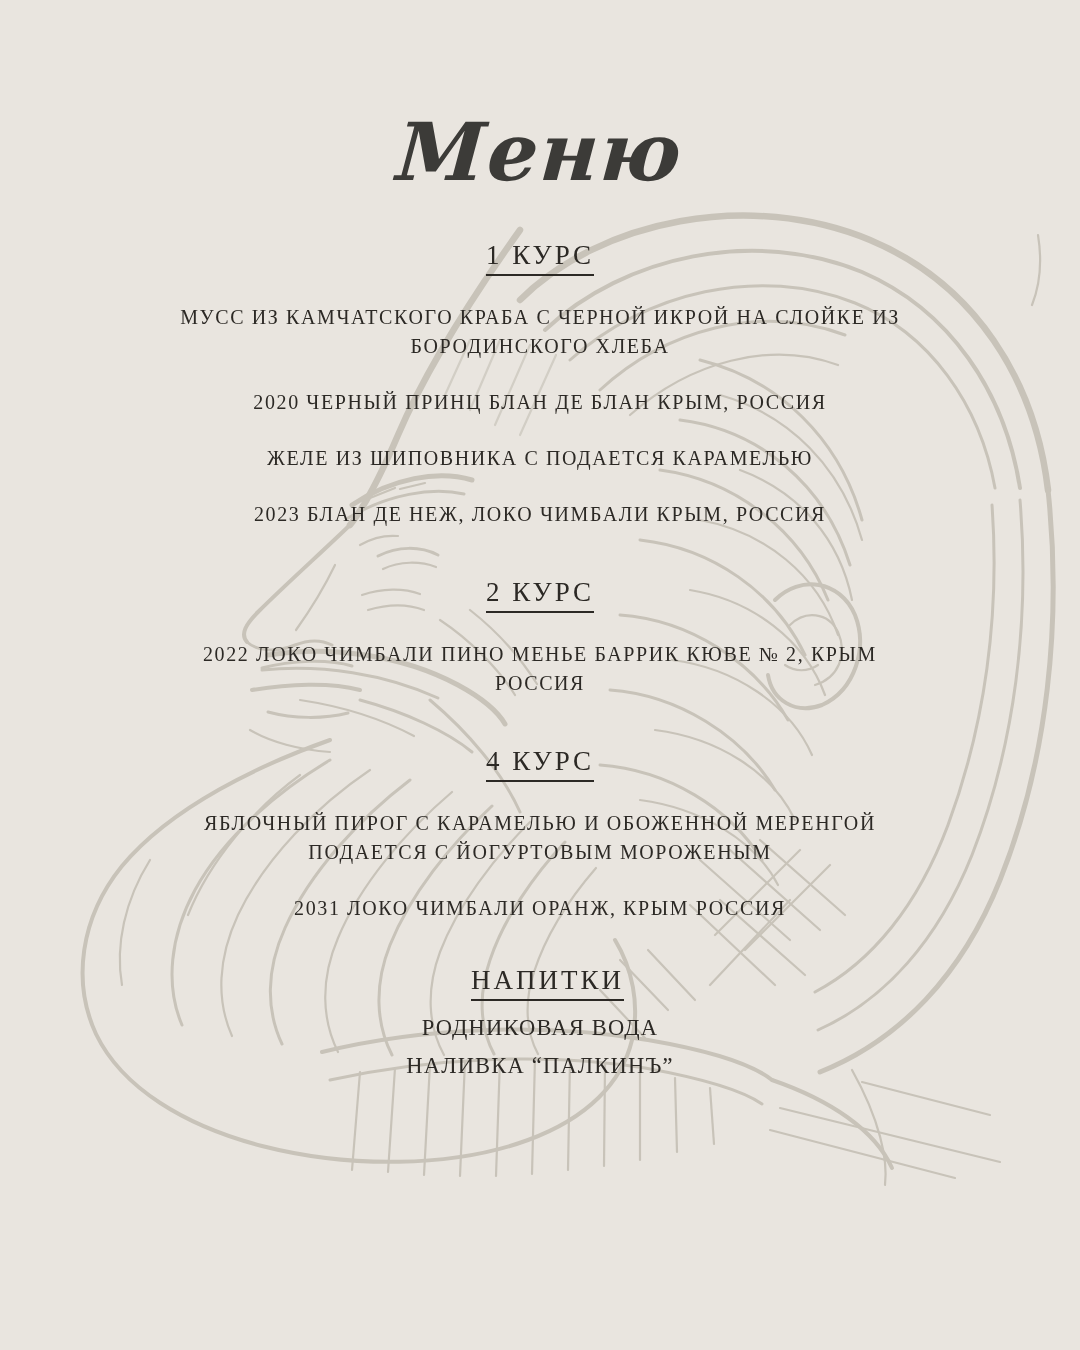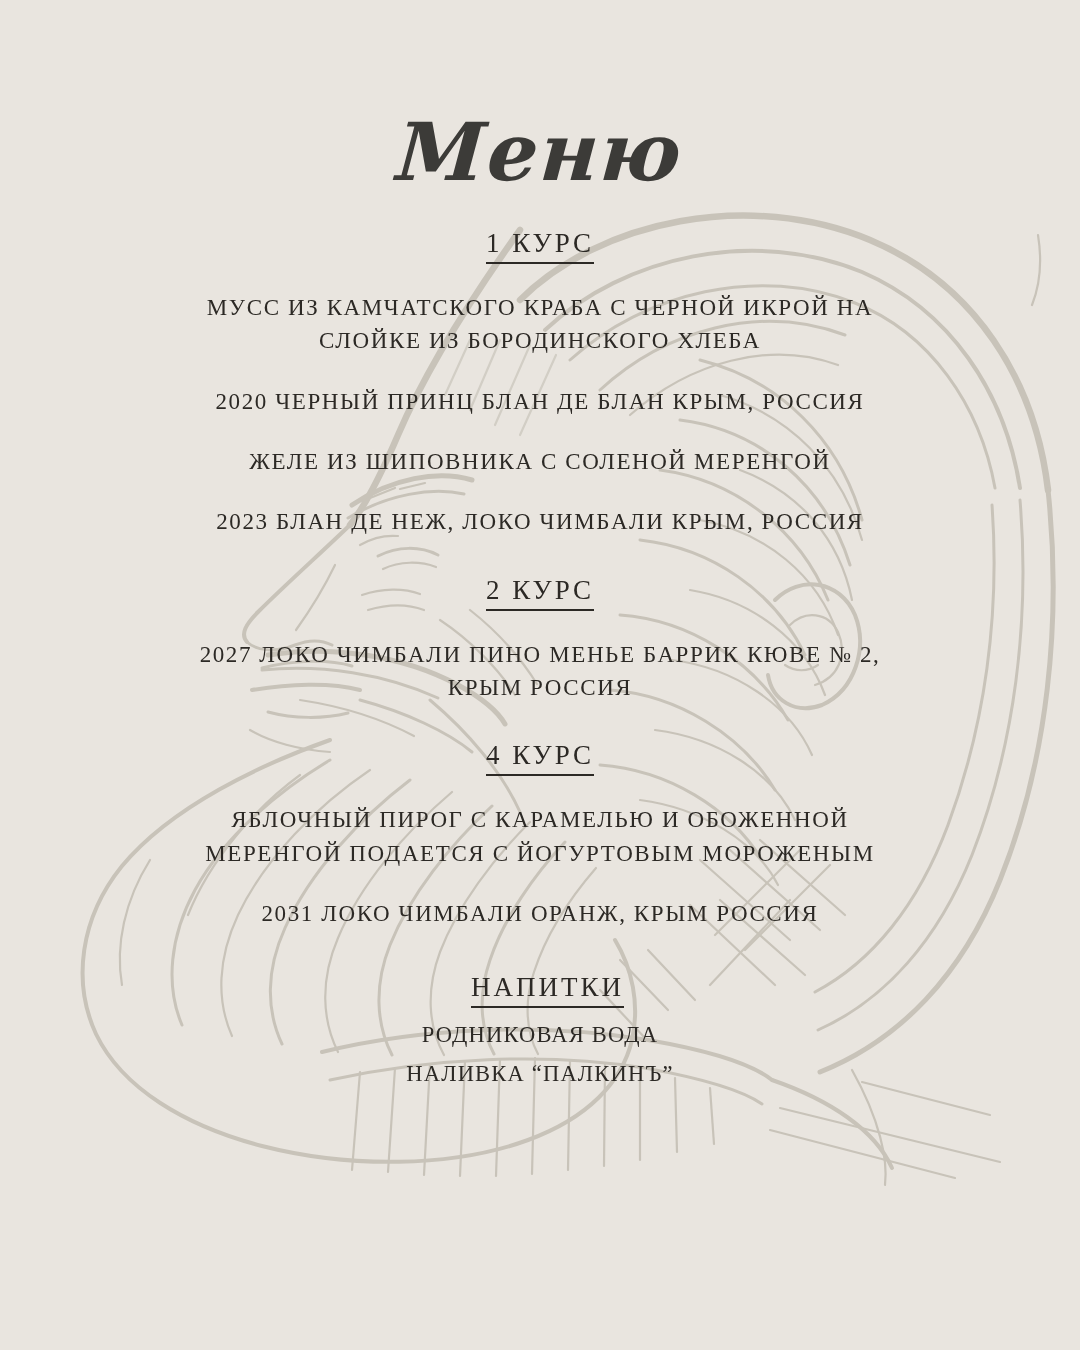--- a/index.html
+++ b/index.html
@@ -33,33 +33,33 @@
     margin:112px 0 0 0;
     font-family:"DejaVu Serif", serif;
     font-style:italic;font-weight:700;
     font-size:80px;line-height:1;
     color:var(--script-ink);
     letter-spacing:2px;
     transform:skewX(-4deg);
   }
 
   .course-title,.drinks-title{
-    margin:36px 0 0 0;
+    margin:48px 0 0 0;
     font-size:27px;font-weight:400;
     letter-spacing:3px;
   }
   .underlined{
     display:inline-block;
     border-bottom:2.5px solid var(--ink);
     padding-bottom:3px;
   }
   .dish,.wine{
     margin:27px auto 0 auto;
     max-width:730px;
-    font-size:23px;line-height:1.45;
+    font-size:20px;line-height:1.45;
     letter-spacing:1.6px;
   }
   .drinks-title{margin-top:42px;padding-left:15px;}
   .drink{
     margin:8px auto 0 auto;
     font-size:22.5px;line-height:1.35;
     letter-spacing:1.2px;
     max-width:700px;
   }
   .drinks .drink:first-of-type{margin-top:12px;}
@@ -186,27 +186,27 @@
 
   <h1 class="menu-title">Меню</h1>
 
   <section class="course">
     <h2 class="course-title"><span class="underlined">1 КУРС</span></h2>
     <p class="dish">МУСС ИЗ КАМЧАТСКОГО КРАБА С ЧЕРНОЙ ИКРОЙ НА СЛОЙКЕ ИЗ БОРОДИНСКОГО ХЛЕБА</p>
     <p class="wine">2020 ЧЕРНЫЙ ПРИНЦ БЛАН ДЕ БЛАН КРЫМ, РОССИЯ</p>
   </section>
 
   <section class="course">
-    <p class="dish">ЖЕЛЕ ИЗ ШИПОВНИКА С СОЛЕНОЙ МЕРЕНГОЙ</p>
+    <p class="dish">ЖЕЛЕ ИЗ ШИПОВНИКА С ПОДАЕТСЯ КАРАМЕЛЬЮ</p>
     <p class="wine">2023 БЛАН ДЕ НЕЖ, ЛОКО ЧИМБАЛИ КРЫМ, РОССИЯ</p>
   </section>
 
   <section class="course">
     <h2 class="course-title"><span class="underlined">2 КУРС</span></h2>
-    <p class="wine">2027 ЛОКО ЧИМБАЛИ ПИНО МЕНЬЕ БАРРИК КЮВЕ № 2, КРЫМ РОССИЯ</p>
+    <p class="wine">2022 ЛОКО ЧИМБАЛИ ПИНО МЕНЬЕ БАРРИК КЮВЕ № 2, КРЫМ РОССИЯ</p>
   </section>
 
   <section class="course">
     <h2 class="course-title"><span class="underlined">4 КУРС</span></h2>
     <p class="dish">ЯБЛОЧНЫЙ ПИРОГ С КАРАМЕЛЬЮ И ОБОЖЕННОЙ МЕРЕНГОЙ ПОДАЕТСЯ С ЙОГУРТОВЫМ МОРОЖЕНЫМ</p>
     <p class="wine">2031 ЛОКО ЧИМБАЛИ ОРАНЖ, КРЫМ РОССИЯ</p>
   </section>
 
   <section class="drinks">
     <h2 class="drinks-title"><span class="underlined">НАПИТКИ</span></h2>

